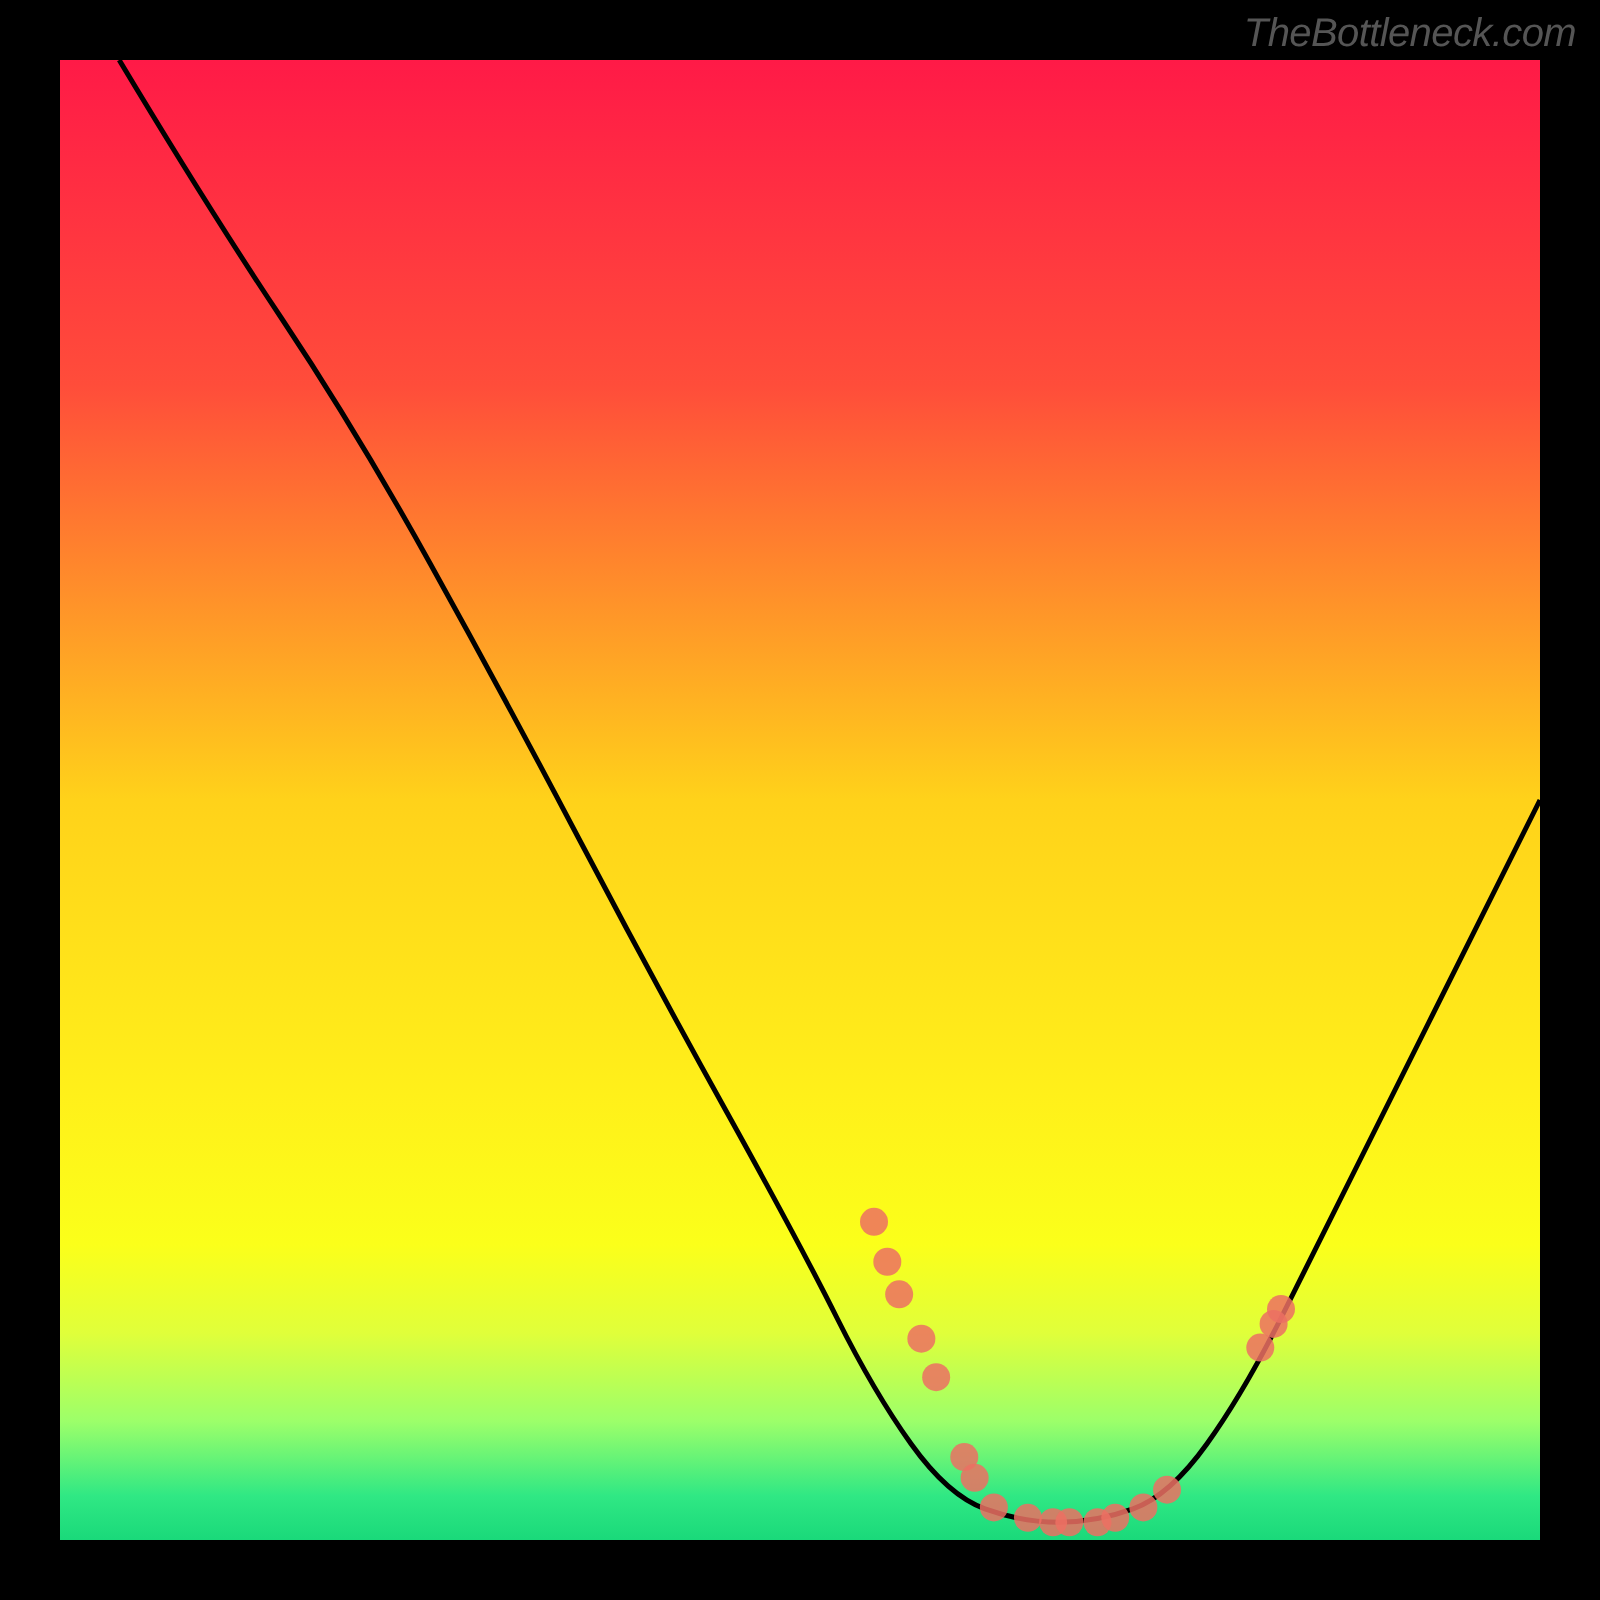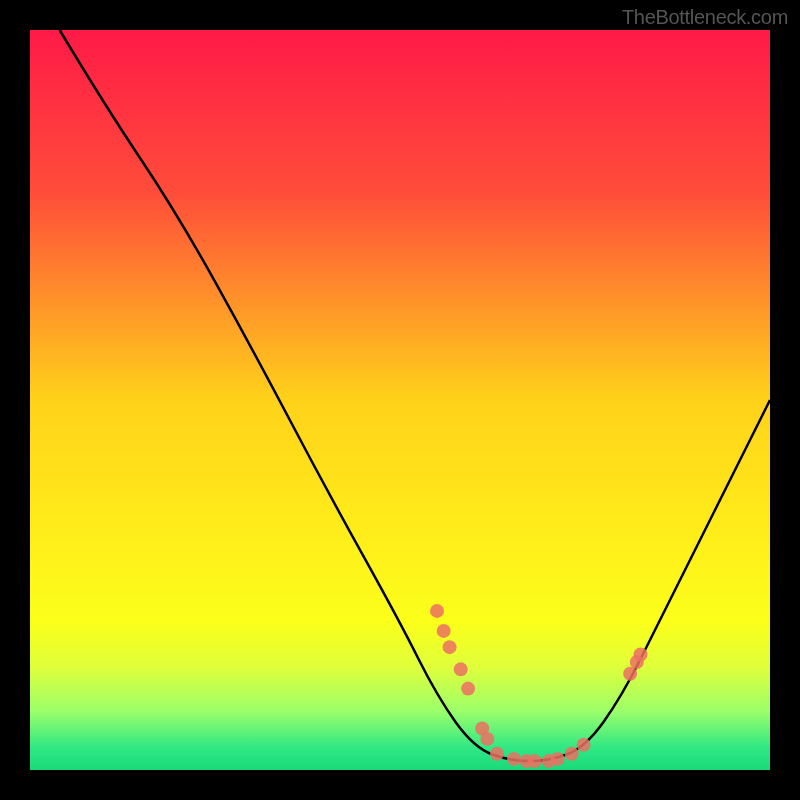--- a/index.html
+++ b/index.html
@@ -16,20 +16,21 @@
   }
   .attribution {
     position: absolute;
     top: 6px;
     right: 12px;
     color: #555;
     font-size: 20px;
     font-weight: normal;
     z-index: 10;
     letter-spacing: -0.3px;
+    font-style: italic;
   }
   svg {
     display: block;
   }
 </style>
 </head>
 <body>
 
 <div class="chart-container">
   <div class="attribution">TheBottleneck.com</div>

